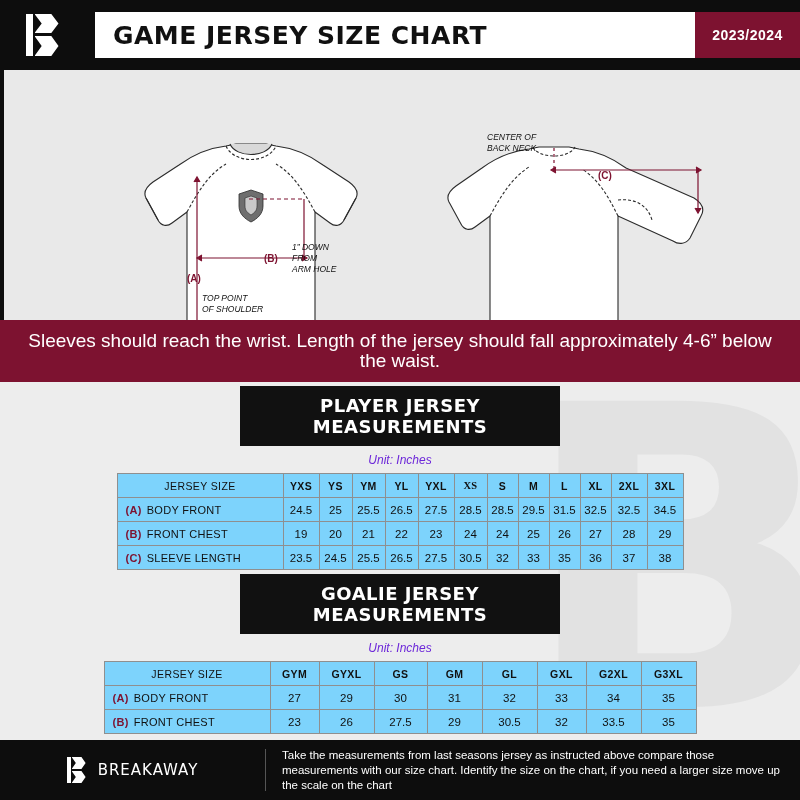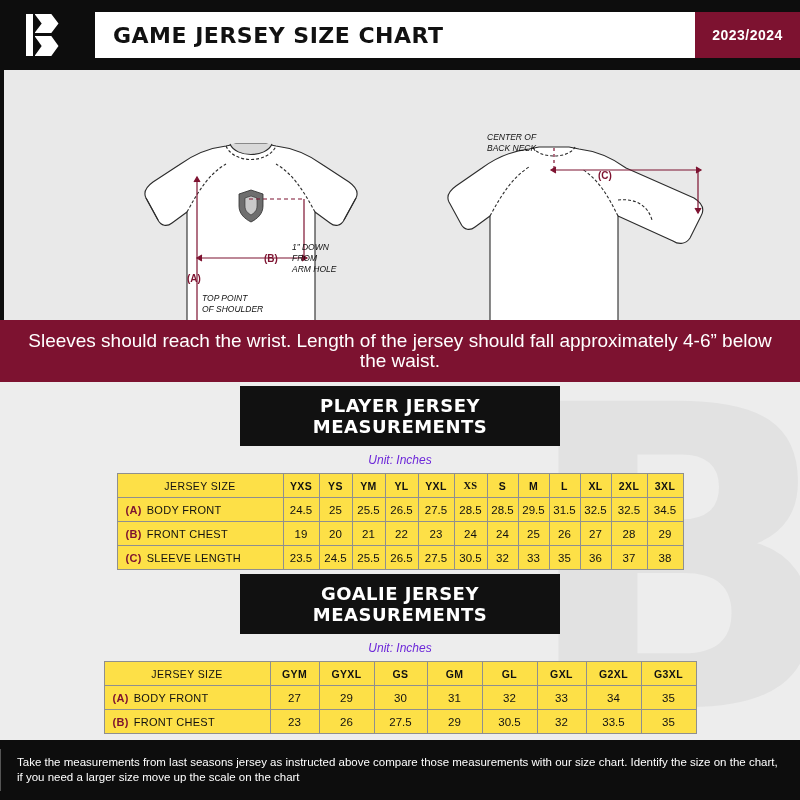--- a/index.html
+++ b/index.html
@@ -9,21 +9,21 @@
   
   .header{position:absolute;left:0;top:0;width:800px;height:70px;background:#0d0d0d;display:flex;align-items:center;}
   .logo-box{width:95px;display:flex;align-items:center;justify-content:center;}
   .logo-mark{position:relative;width:44px;height:46px;}
   .logo-mark .bar{position:absolute;left:0;top:2px;width:7px;height:42px;background:#fff;}
   .logo-mark .b1{position:absolute;left:9px;top:2px;width:24px;height:19px;background:#fff;
     clip-path:polygon(0 0,70% 0,100% 50%,70% 100%,0 100%,30% 50%);}
   .logo-mark .b2{position:absolute;left:9px;top:24px;width:24px;height:20px;background:#fff;
     clip-path:polygon(0 0,70% 0,100% 50%,70% 100%,0 100%,30% 50%);}
   .title-plate{flex:1;background:#fff;height:46px;display:flex;align-items:center;padding-left:18px;}
-  .title-plate h1{margin:0;font-size:22px;letter-spacing:.5px;font-weight:bold;color:#111;font-family:"DejaVu Sans",sans-serif;}
+  .title-plate h1{margin:0;font-size:25px;letter-spacing:.5px;font-weight:bold;color:#111;font-family:"DejaVu Sans",sans-serif;}
   .season{width:105px;height:46px;background:#7d1230;color:#fff;display:flex;align-items:center;justify-content:center;
     font-size:14px;font-weight:bold;letter-spacing:.5px;}
 
   
   .diagram{position:absolute;left:4px;top:70px;width:800px;height:250px;background:#e9e9e9;}
   .diagram svg{position:absolute;left:0;top:0;}
   .dlabel{position:absolute;font-style:italic;font-size:8.5px;color:#111;line-height:11px;font-family:"Liberation Sans",sans-serif;}
   .mlabel{position:absolute;font-size:10px;font-weight:bold;color:#7d1230;font-family:"Liberation Sans",sans-serif;}
 
   
@@ -32,21 +32,21 @@
   .notebar p{margin:14px;font-size:19px;line-height:20px;}
 
   
   .body{position:absolute;left:0;top:382px;width:800px;height:358px;background:#ededed;overflow:hidden;}
   .watermark{position:absolute;right:-40px;top:-30px;font-size:420px;color:#e2e2e2;font-weight:bold;
     font-family:"DejaVu Sans",sans-serif;line-height:1;user-select:none;}
   .section{position:relative;}
   .sec-title{margin:0 auto;background:#111;color:#fff;text-align:center;font-size:18px;font-weight:bold;
     letter-spacing:.5px;padding:9px 0;font-family:"DejaVu Sans",sans-serif;}
   .unit{text-align:center;font-style:italic;font-size:12px;color:#6d28d9;margin:7px 0 6px 0;}
-  table{border-collapse:collapse;background:#fde047;margin:0 auto;}
+  table{border-collapse:collapse;background:#7dd3fc;margin:0 auto;}
   td{border:1px solid #8f8f8f;font-size:11.5px;color:#111;height:21px;}
   .hdr td{font-size:10.5px;letter-spacing:.4px;}
   .rowlabel{padding-left:8px;white-space:nowrap;font-size:11px;letter-spacing:.3px;}
   .rowlabel .tag{color:#7d1230;font-weight:bold;margin-right:5px;}
   .cell{text-align:center;}
   .szhdr{text-align:center;font-weight:bold;font-size:12px;}
   .lbl-first{text-align:center;font-size:10.5px;letter-spacing:.5px;}
 
   
   .footer{position:absolute;left:0;top:740px;width:800px;height:60px;background:#0d0d0d;display:flex;align-items:center;}
@@ -259,17 +259,25 @@
           <td class="cell">33.5</td>
           <td class="cell">35</td>
         </tr>
 
       </tbody>
         </table>
     </div>
   </div>
 
   <div class="footer">
+    <div class="f-logo">
+      <div class="f-mark">
+        <div class="bar"></div>
+          <div class="b1"></div>
+          <div class="b2"></div>
+      </div>
+      <div class="f-name">BREAKAWAY</div>
+    </div>
     <div class="divider-v"></div>
     <div class="f-text" style="padding-left:16px;">Take the measurements from last seasons jersey as instructed above compare those measurements  with our size chart. Identify the size on the chart, if you need a larger size move up the scale on the chart</div>
   </div>
 
 </div>
 
 </body></html>

